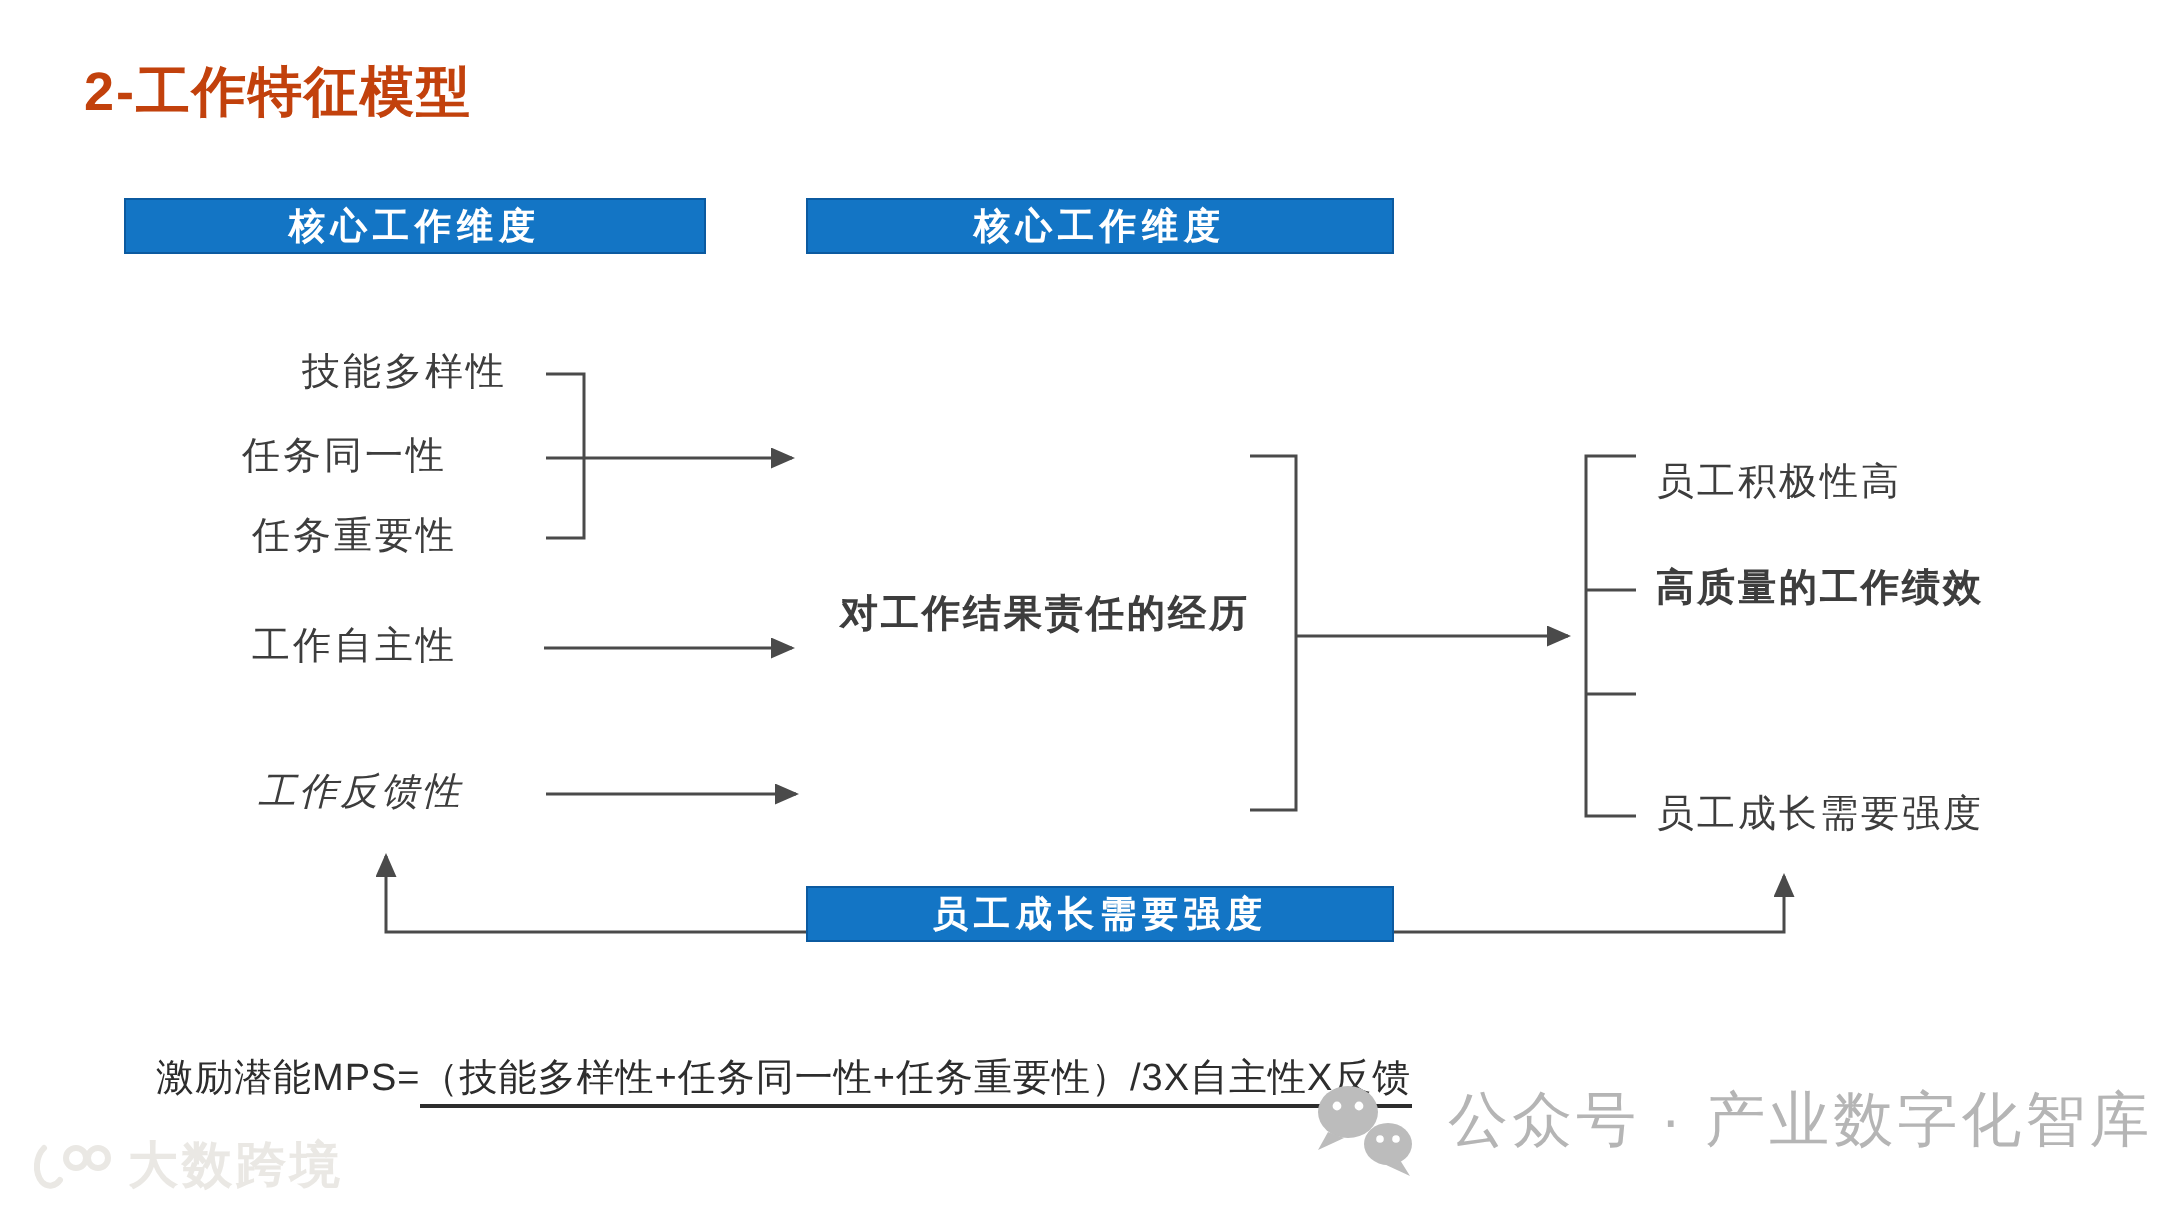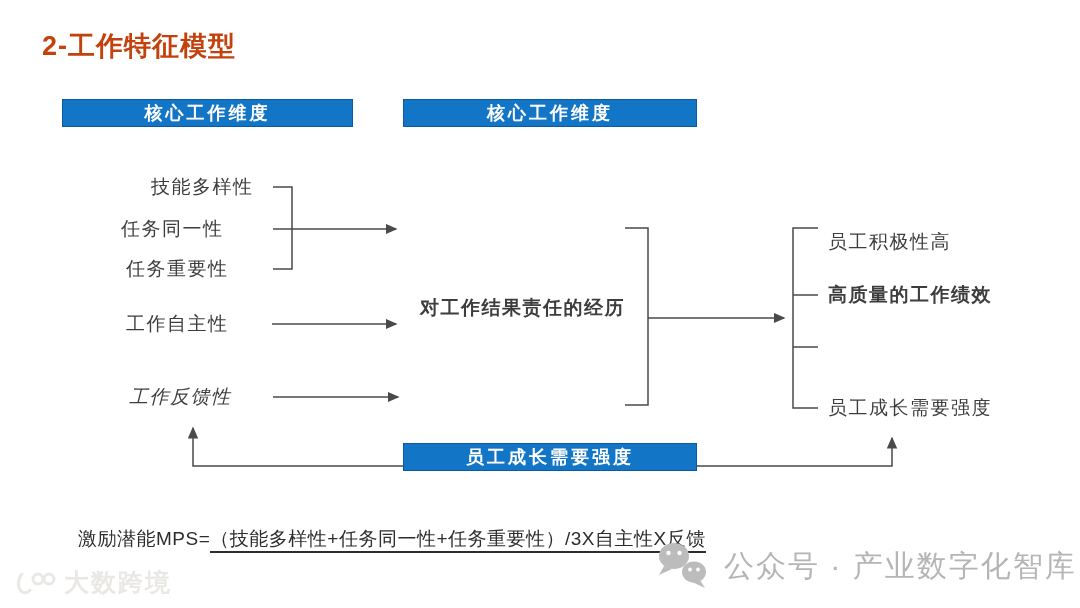--- a/index.html
+++ b/index.html
@@ -24,21 +24,21 @@
     position:absolute;font-size:19px;color:#3d3d3d;letter-spacing:1.5px;
     white-space:nowrap;line-height:24px;
   }
   .connectors{position:absolute;left:0;top:0;pointer-events:none;}
   .formula{
     position:absolute;left:78px;top:526px;font-size:19px;color:#2d2d2d;
     letter-spacing:0.5px;white-space:nowrap;font-weight:500;
   }
   .formula .u{border-bottom:2px solid #2d2d2d;padding-bottom:2px;}
   .wm-wechat{
-    position:absolute;left:652px;top:540px;display:flex;align-items:center;gap:10px;
+    position:absolute;left:652px;top:540px;display:flex;gap:10px;
   }
   .wm-wechat .wm-text{
     font-size:30px;color:#b5b5b5;letter-spacing:2px;white-space:nowrap;
   }
   .wm-corner{
     position:absolute;left:12px;top:566px;display:flex;align-items:center;gap:6px;
   }
   .wm-corner .wm-corner-text{
     font-size:25px;font-weight:bold;color:#eae8e4;letter-spacing:2px;white-space:nowrap;
   }

